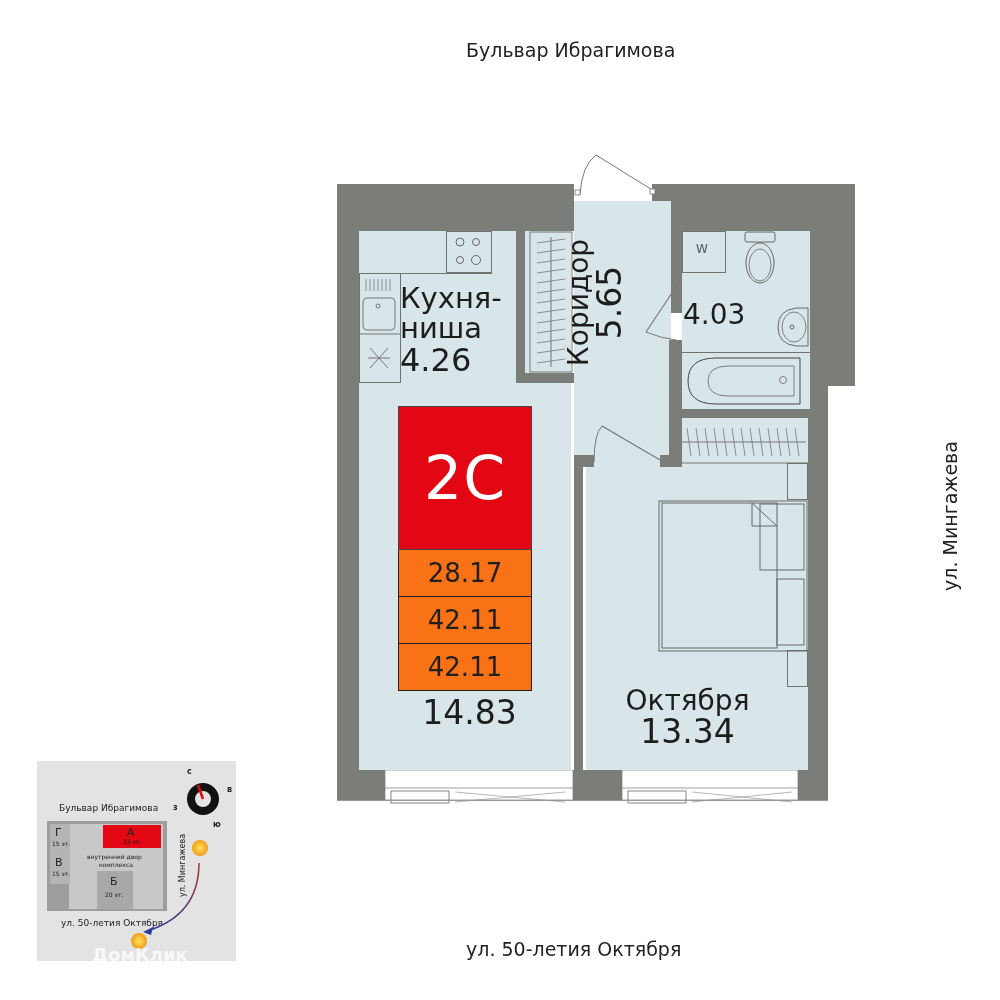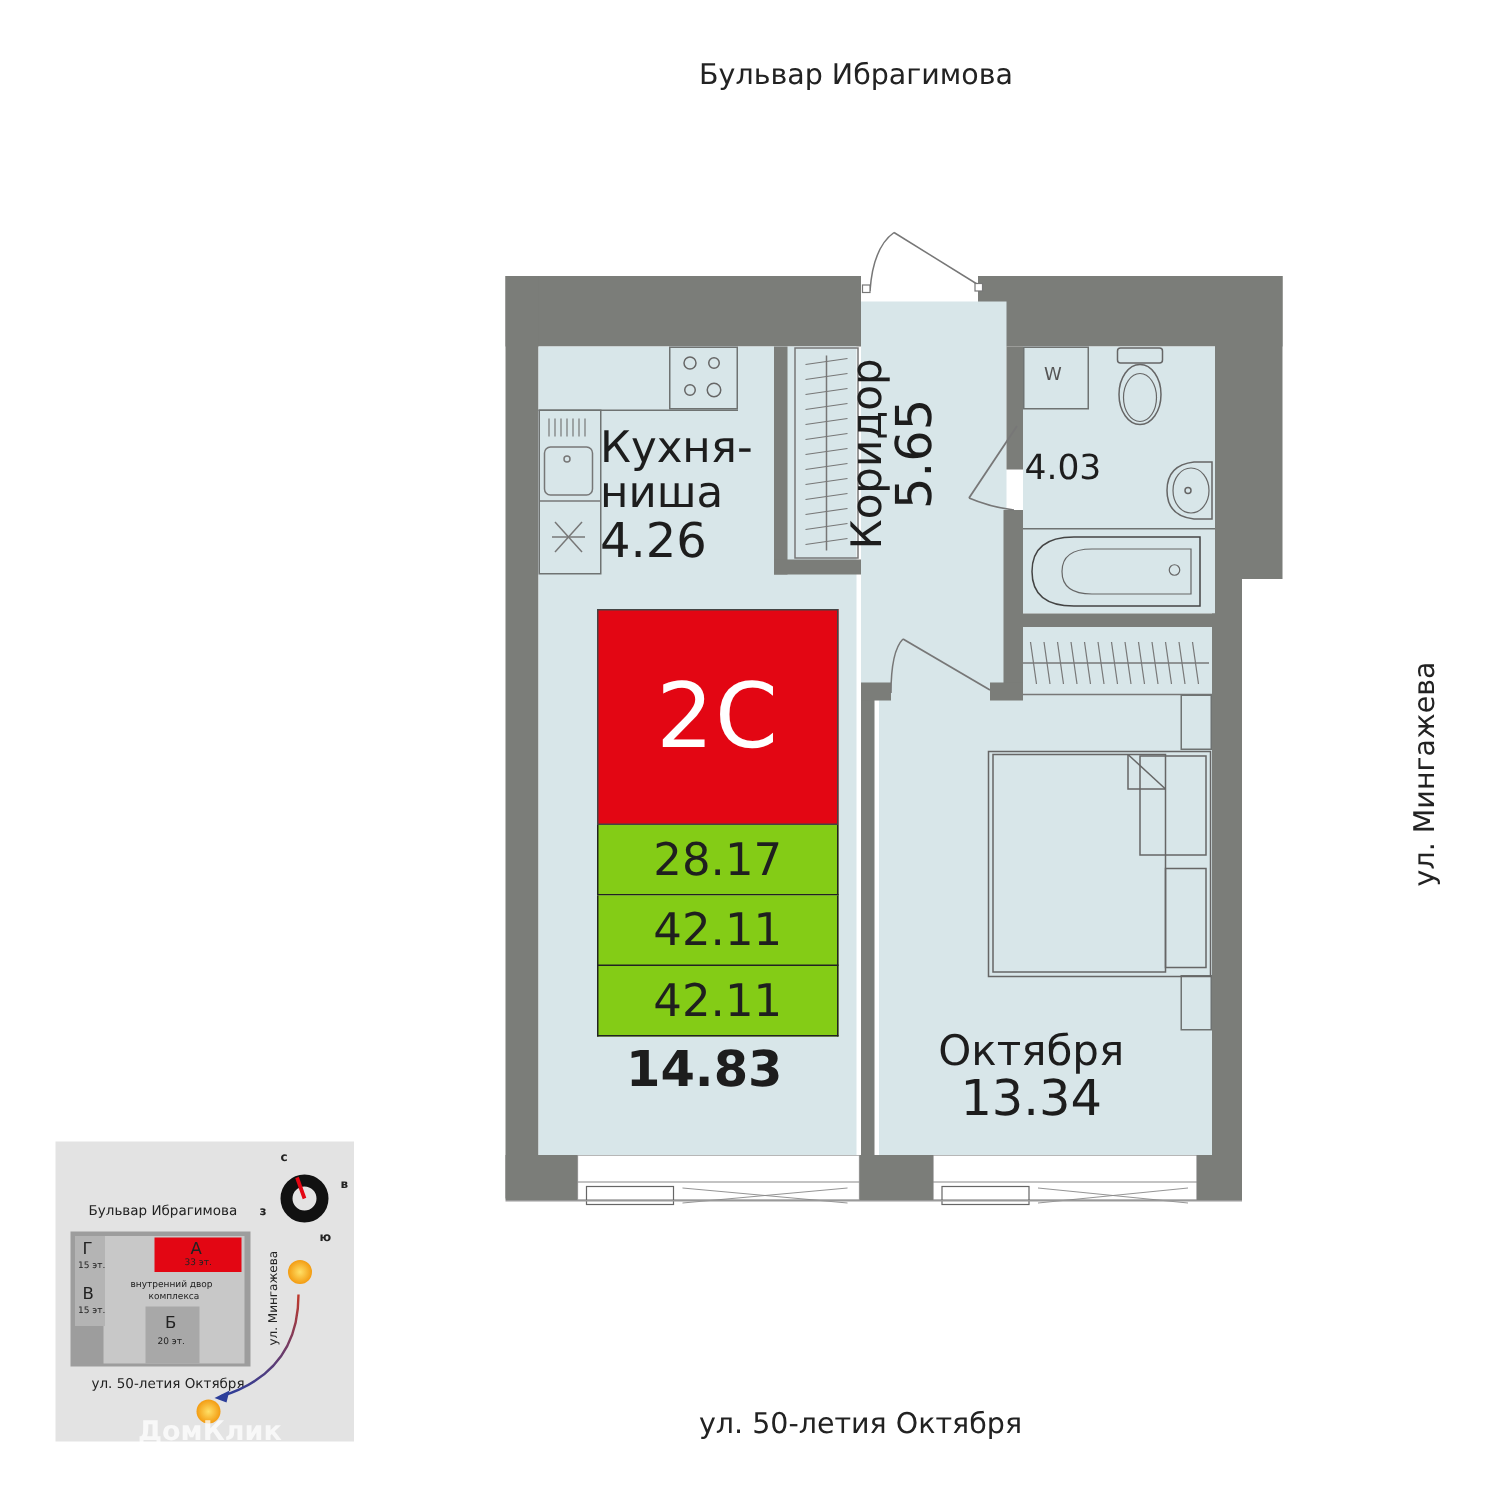--- a/index.html
+++ b/index.html
@@ -4,25 +4,25 @@
 <style>
   html, body { margin:0; padding:0; }
   body { width:1000px; height:1000px; background:#ffffff; position:relative; overflow:hidden;
          font-family:"DejaVu Sans", sans-serif; color:#1f1f1f; }
   .abs { position:absolute; }
   .street { position:absolute; font-size:19px; color:#222; white-space:nowrap; }
   .wall { position:absolute; background:#7b7d79; }
   .floor { position:absolute; background:#d8e6e9; }
   .line { position:absolute; border:1.2px solid #6f7372; box-sizing:border-box; }
   .room-label { position:absolute; color:#1d1d1d; text-align:center; line-height:1.05; white-space:nowrap; }
-  .badge { position:absolute; left:398px; top:406px; width:161px; height:285px; }
+  .badge { position:absolute; left:398px; top:406px; width:134px; height:285px; }
   .badge-top { background:#e30613; height:144px; border:1px solid #444; box-sizing:border-box;
                color:#fff; font-size:60px; display:flex; align-items:center; justify-content:center; letter-spacing:1px; }
-  .badge-row { background:#84cc16; height:47px; border:1px solid #222; border-top:none; box-sizing:border-box;
-               font-size:30px; display:flex; align-items:center; justify-content:center; }
+  .badge-row { background:#f97316; height:47px; border:1px solid #222; border-top:none; box-sizing:border-box;
+               font-size:26px; display:flex; align-items:center; justify-content:center; }
   .mini { position:absolute; left:37px; top:761px; width:199px; height:200px; background:#e3e3e3; }
   .mini .t { position:absolute; font-size:8px; color:#222; white-space:nowrap; }
 </style>
 </head>
 <body>
 
 <div class="street" style="left:466px;top:39px;">Бульвар Ибрагимова</div>
 <div class="street" style="left:466px;top:938px;">ул. 50-летия Октября</div>
 <div class="street" style="left:850px;top:505px;transform:rotate(-90deg);transform-origin:center;width:200px;text-align:center;">ул. Мингажева</div>
 
@@ -186,23 +186,23 @@
 
   <div class="room-label" style="left:400px;top:283px;font-size:29px;text-align:left;">
     <div>Кухня-</div>
     <div>ниша</div>
     <div style="font-size:32px;">4.26</div>
   </div>
   <div class="room-label" style="left:510px;top:272px;width:170px;transform:rotate(-90deg);transform-origin:center;font-size:28px;line-height:1.0;">
     <div>Коридор</div>
     <div style="font-size:33px;">5.65</div>
   </div>
-  <div class="room-label" style="left:683px;top:300px;font-size:23px;">4.03</div>
+  <div class="room-label" style="left:683px;top:300px;font-size:28px;">4.03</div>
   <div class="room-label" style="left:392px;top:696px;width:155px;font-size:28px;">
-    <div style="font-size:33px;font-weight:bold;">14.83</div>
+    <div style="font-size:33px;">14.83</div>
   </div>
   <div class="room-label" style="left:620px;top:686px;width:135px;font-size:28px;">
     <div>Октября</div>
     <div style="font-size:33px;">13.34</div>
   </div>
 
   <div class="badge">
     <div class="badge-top">2С</div>
     <div class="badge-row">28.17</div>
     <div class="badge-row">42.11</div>

